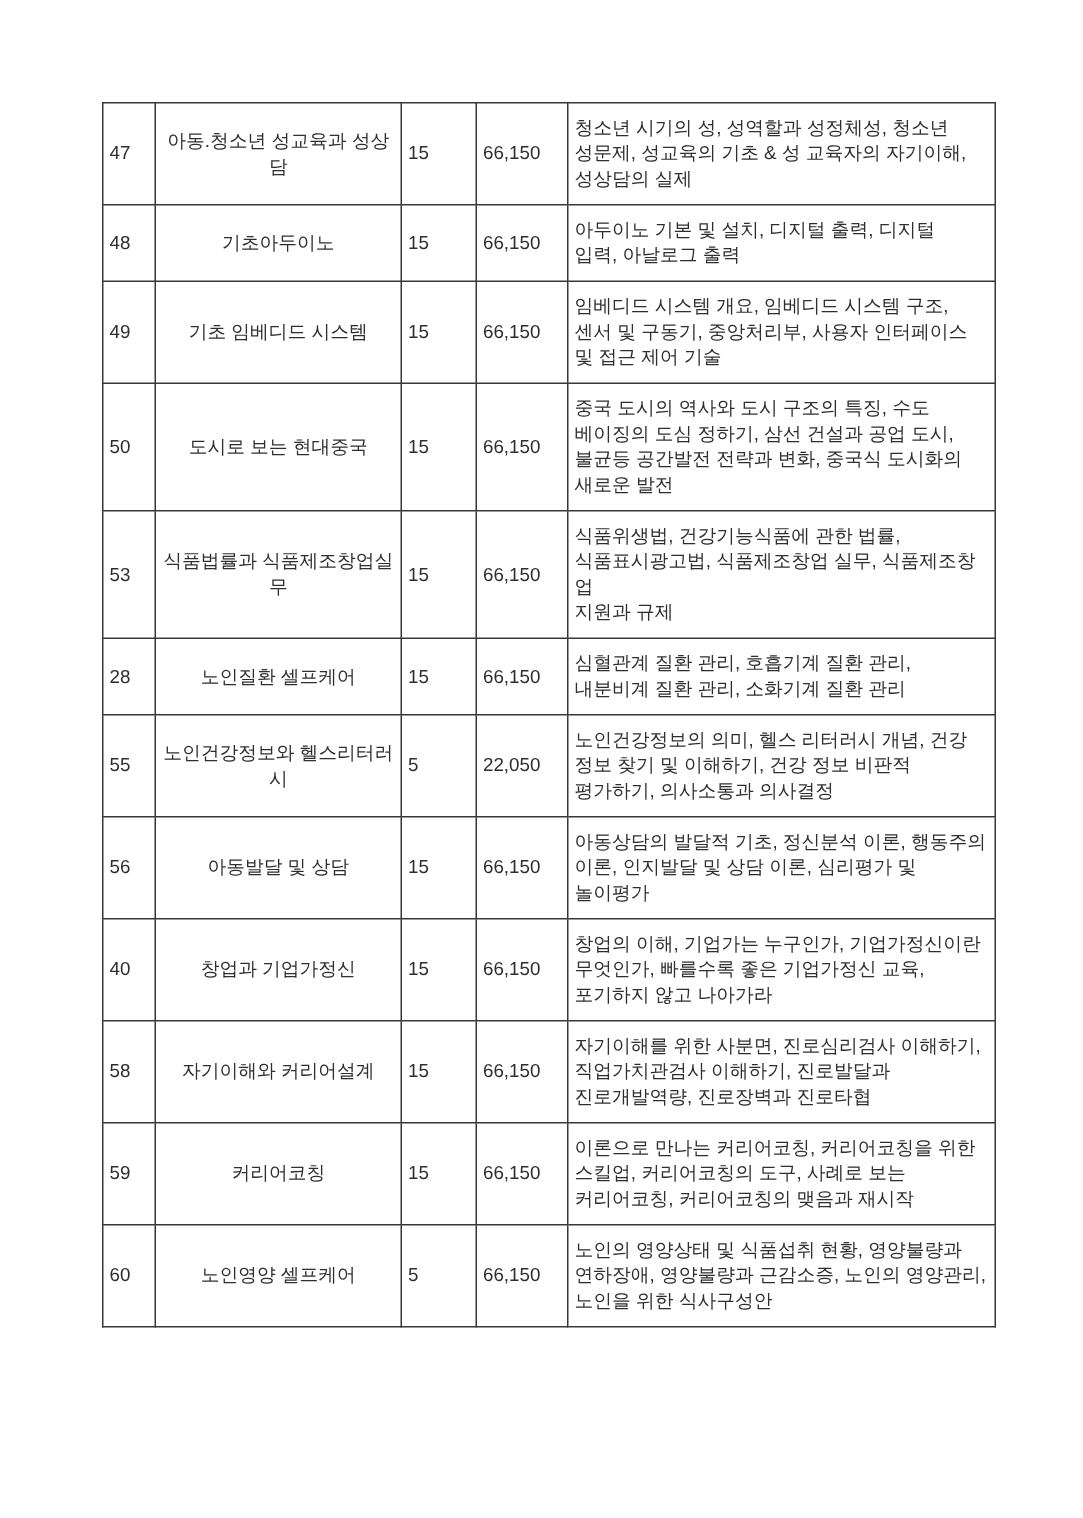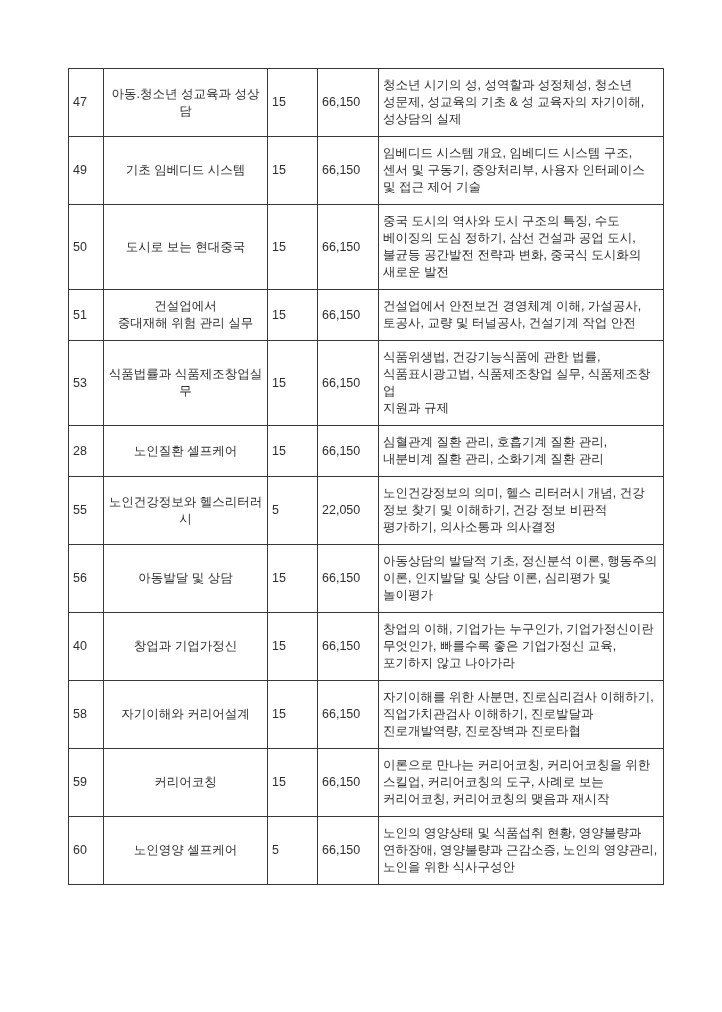--- a/index.html
+++ b/index.html
@@ -74,20 +74,28 @@
   <tr class="course-row">
     <td class="col-no">47</td>
     <td class="col-course">아동.청소년 성교육과 성상담</td>
     <td class="col-hours">15</td>
     <td class="col-price">66,150</td>
     <td class="col-desc">청소년 시기의 성, 성역할과 성정체성, 청소년
 성문제, 성교육의 기초 &amp; 성 교육자의 자기이해,
 성상담의 실제</td>
   </tr>
 
+  <tr class="course-row">
+    <td class="col-no">48</td>
+    <td class="col-course">기초아두이노</td>
+    <td class="col-hours">15</td>
+    <td class="col-price">66,150</td>
+    <td class="col-desc">아두이노 기본 및 설치, 디지털 출력, 디지털
+입력, 아날로그 출력</td>
+  </tr>
 
   <tr class="course-row">
     <td class="col-no">49</td>
     <td class="col-course">기초 임베디드 시스템</td>
     <td class="col-hours">15</td>
     <td class="col-price">66,150</td>
     <td class="col-desc">임베디드 시스템 개요, 임베디드 시스템 구조,
 센서 및 구동기, 중앙처리부, 사용자 인터페이스
 및 접근 제어 기술</td>
   </tr>
@@ -96,29 +104,20 @@
     <td class="col-no">50</td>
     <td class="col-course">도시로 보는 현대중국</td>
     <td class="col-hours">15</td>
     <td class="col-price">66,150</td>
     <td class="col-desc">중국 도시의 역사와 도시 구조의 특징, 수도
 베이징의 도심 정하기, 삼선 건설과 공업 도시,
 불균등 공간발전 전략과 변화, 중국식 도시화의
 새로운 발전</td>
   </tr>
 
-  <tr class="course-row">
-    <td class="col-no">51</td>
-    <td class="col-course">건설업에서
-중대재해 위험 관리 실무</td>
-    <td class="col-hours">15</td>
-    <td class="col-price">66,150</td>
-    <td class="col-desc">건설업에서 안전보건 경영체계 이해, 가설공사,
-토공사, 교량 및 터널공사, 건설기계 작업 안전</td>
-  </tr>
 
 
   <tr class="course-row">
     <td class="col-no">53</td>
     <td class="col-course">식품법률과 식품제조창업실무</td>
     <td class="col-hours">15</td>
     <td class="col-price">66,150</td>
     <td class="col-desc">식품위생법, 건강기능식품에 관한 법률,
 식품표시광고법, 식품제조창업 실무, 식품제조창업
 지원과 규제</td>

